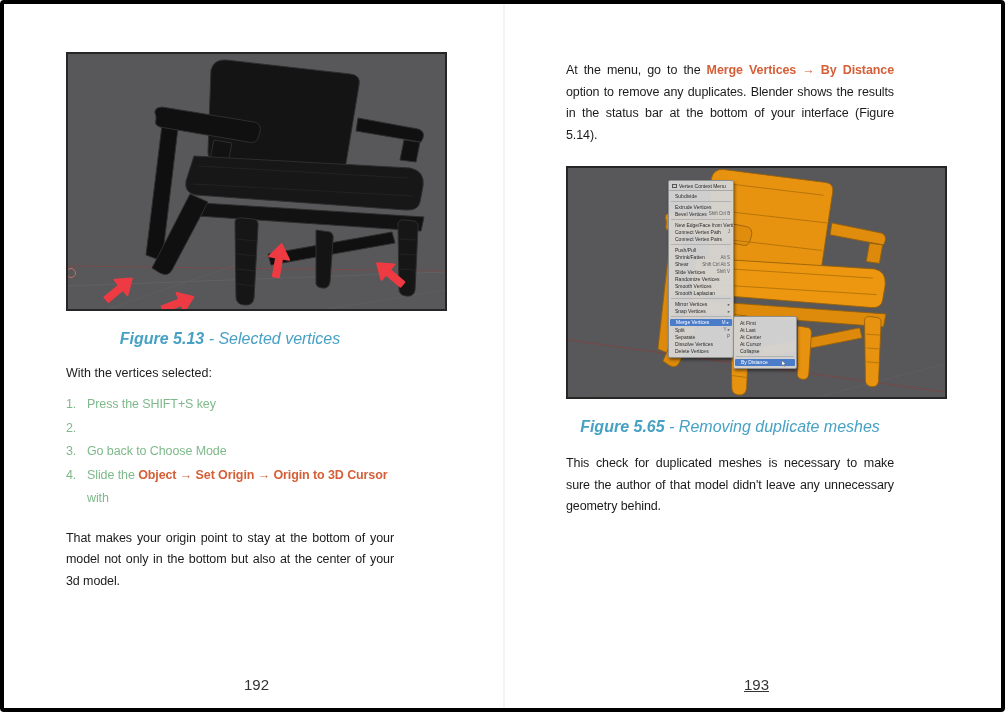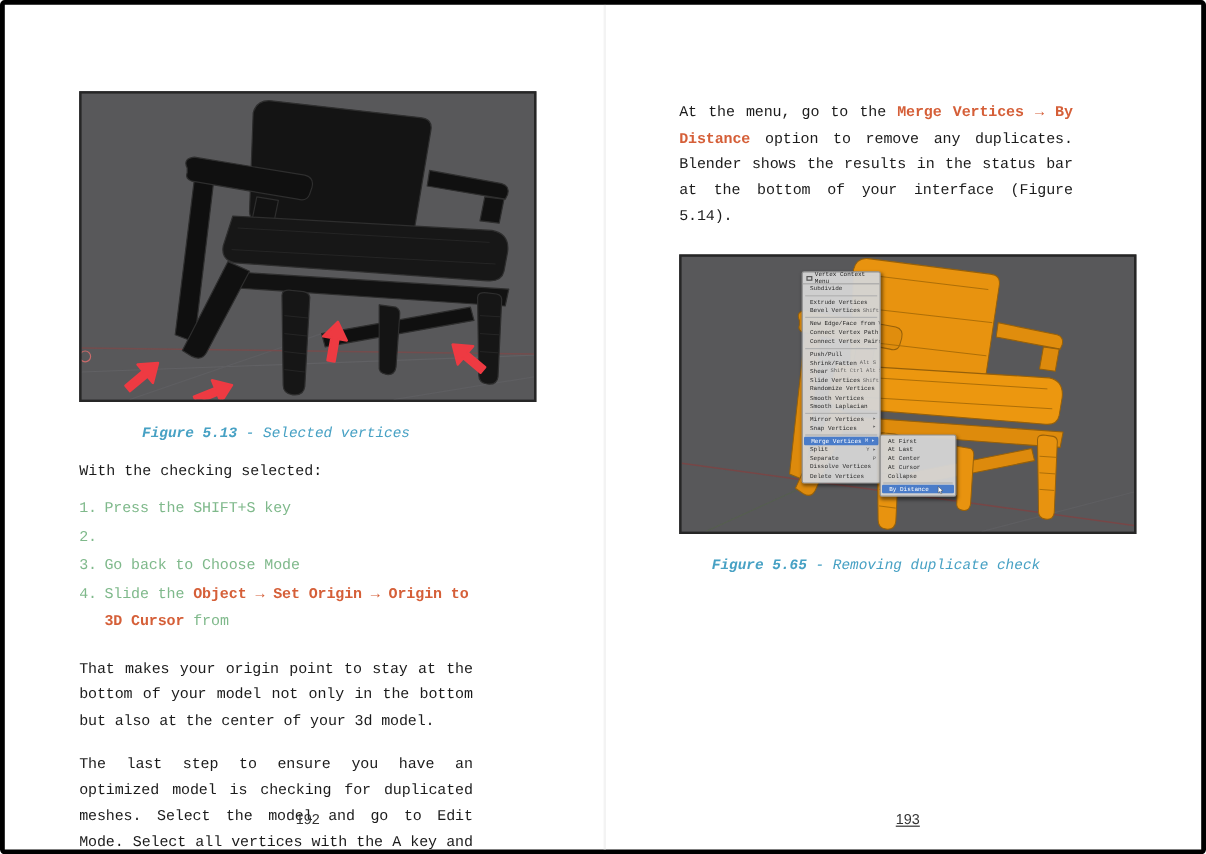--- a/index.html
+++ b/index.html
@@ -10,51 +10,51 @@
     position:relative;
     border:4px solid #000;
     border-radius:4px;
     overflow:hidden;
     color:#1b1b1b;
   }
   .gutter {
     position:absolute; left:499px; top:0; bottom:0; width:2px;
     background:#f3f3f3;
   }
-  .page { position:absolute; top:72px; width:328px;font-family:Liberation Mono, monospace; }
+  .page { position:absolute; top:48px; width:328px; }
   .page-left  { left:62px; }
   .page-right { left:562px; }
 
   .viewport {
     width:381px; background:#58585a; border:2px solid #262626;
     position:relative; overflow:hidden;
   }
   .viewport svg { display:block; }
   #viewport-1 { height:259px; }
   #viewport-2 { height:233px; margin-top:20px; }
 
-  .caption { text-align:center; font-size:12px; font-style:italic; color:#47a1c4; margin-top:19px; }
+  .caption { text-align:center; font-size:16px; font-style:italic; color:#47a1c4; margin-top:19px; }
   .caption b { font-weight:bold; }
 
   .bodytext { font-size:12.5px; line-height:21.5px; letter-spacing:-0.1px; text-align:justify; }
   .intro { margin-top:18px; font-size:12.5px; }
 
   .steps { margin-top:13px; }
   .step { display:flex; color:#7fb98b; font-size:12.5px; line-height:23.5px; letter-spacing:-0.1px; }
   .step .num { width:21px; flex:none; }
   .path-strong { color:#d55f38; font-weight:bold; }
 
   .para1-left { margin-top:17px; }
   .para2-left { margin-top:15px; }
   .para1-right { margin-top:8px; }
   .para2-right { margin-top:17px; }
 
   .pagenum {
     position:absolute; top:672px; width:381px; text-align:center;
-    font-size:12px; color:#333;
+    font-size:15px; color:#333;
   }
   .pagenum-left { left:62px; }
   .pagenum-right { left:562px;text-decoration:underline; }
 
   
   .ctx-menu, .ctx-submenu {
     position:absolute;
     background:rgba(212,212,212,0.96);
     border:1px solid #8f8f8f;
     border-radius:2px;
@@ -135,42 +135,41 @@
         </g>
         <g transform="translate(328,238) rotate(-140)">
           <path d="M0,7 L19,7 L19,0 L33,10 L19,20 L19,13 L0,13 Z"></path>
         </g>
       </g>
     </svg>
   </div>
 
   <div class="caption"><b>Figure 5.13</b><span> - Selected vertices</span></div>
 
-  <div class="intro">With the checking selected:</div>
+  <div class="intro">With the vertices selected:</div>
 
   <div class="steps">
     <div class="step">
       <span class="num">1.</span>
       <span>Press the SHIFT+S key</span>
     </div>
     <div class="step">
       <span class="num">2.</span>
     </div>
     <div class="step">
       <span class="num">3.</span>
       <span>Go back to Choose Mode</span>
     </div>
     <div class="step">
       <span class="num">4.</span>
-      <span><span>Slide the </span><span class="path-strong">Object → Set Origin → Origin to 3D Cursor</span><span> from</span></span>
+      <span><span>Slide the </span><span class="path-strong">Object → Set Origin → Origin to 3D Cursor</span><span> with</span></span>
     </div>
   </div>
 
   <p class="bodytext para1-left">That makes your origin point to stay at the bottom of your model not only in the bottom but also at the center of your 3d model.</p>
-  <p class="bodytext para2-left">The last step to ensure you have an optimized model is checking for duplicated meshes. Select the model and go to Edit Mode. Select all vertices with the A key and open the Context Menu with a right-click.</p>
 </div>
 
 <div class="page page-right">
 
   <p class="bodytext para1-right"><span>At the menu, go to the </span><span class="path-strong">Merge Vertices → By Distance</span><span> option to remove any duplicates. Blender shows the results in the status bar at the bottom of your interface (Figure 5.14).</span></p>
 
   <div class="viewport" id="viewport-2">
     <svg width="377" height="229" viewBox="0 0 377 229" style="position:absolute;left:0;top:0;">
 
       <line x1="0" y1="172" x2="377" y2="224" stroke="#7d4444" stroke-width="1.2" opacity="0.85"></line>
@@ -309,18 +308,19 @@
       <div class="msep"></div>
       <div class="srow hl">
         <span>By Distance</span>
         <svg class="cursor-icon" viewBox="0 0 6 8">
           <path d="M0.5,0.5 L5,4.5 L3,4.8 L4,7 L3,7.5 L2.1,5.2 L0.5,6.6 Z" fill="#ffffff" stroke="#333" stroke-width="0.4"></path>
         </svg>
       </div>
     </div>
   </div>
 
-  <div class="caption"><b>Figure 5.65</b><span> - Removing duplicate check</span></div>
-
+  <div class="caption"><b>Figure 5.65</b><span> - Removing duplicate meshes</span></div>
+
+  <p class="bodytext para2-right">This check for duplicated meshes is necessary to make sure the author of that model didn't leave any unnecessary geometry behind.</p>
 </div>
 
 <div class="pagenum pagenum-left">192</div>
 <div class="pagenum pagenum-right">193</div>
 
 </body></html>

